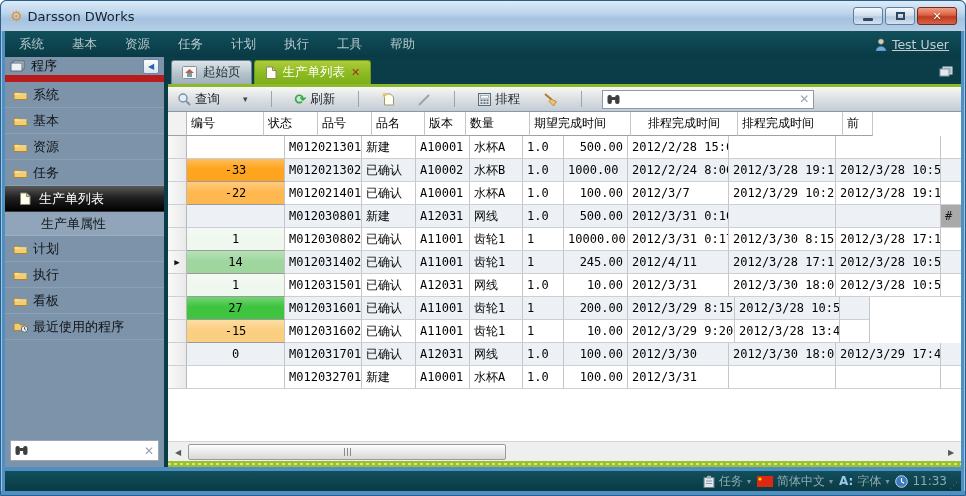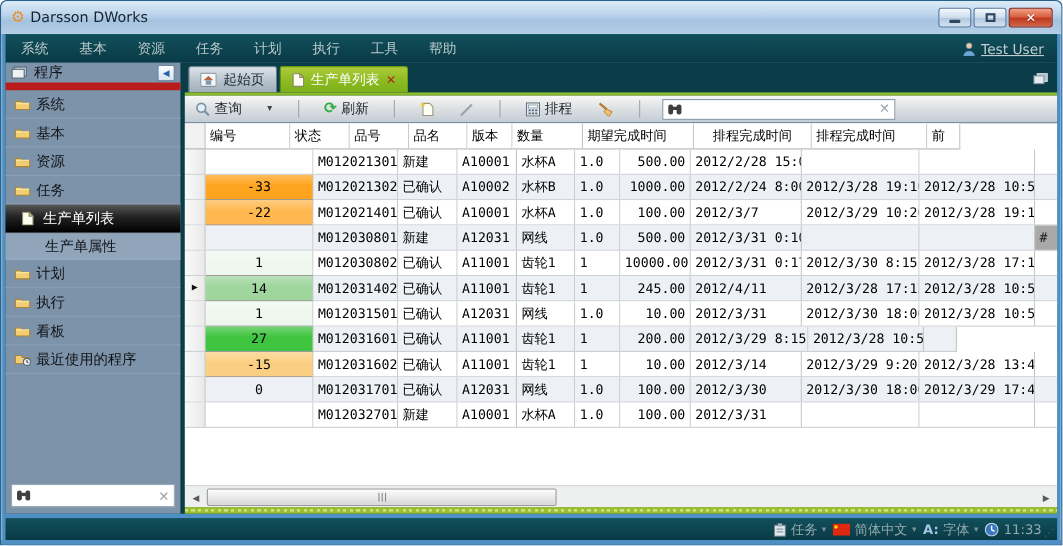--- a/index.html
+++ b/index.html
@@ -381,21 +381,21 @@
             <div class="g-cell" style="width: 30px; background: rgb(255, 255, 255);"></div>
           </div>
           <div class="g-row">
             <div class="g-cell g-rowhead" style="width: 19px;"></div>
             <div class="g-cell" style="width: 98px; background: linear-gradient(rgba(255, 255, 255, 0.28), rgba(255, 255, 255, 0) 45%), rgb(255, 164, 30); text-align: center; border-bottom-color: rgb(154, 154, 154);">-33</div>
             <div class="g-cell" style="width: 77px; background: rgb(237, 241, 245);">M012021302</div>
             <div class="g-cell" style="width: 54px; background: rgb(237, 241, 245);">已确认</div>
             <div class="g-cell" style="width: 54px; background: rgb(237, 241, 245);">A10002</div>
             <div class="g-cell" style="width: 53px; background: rgb(237, 241, 245);">水杯B</div>
             <div class="g-cell" style="width: 41px; background: rgb(237, 241, 245);">1.0</div>
-            <div class="g-cell" style="width: 64px; background: rgb(237, 241, 245); text-align: right;">1000.00</div>
+            <div class="g-cell" style="width: 64px; background: rgb(237, 241, 245); ">1000.00</div>
             <div class="g-cell" style="width: 101px; background: rgb(237, 241, 245);">2012/2/24 8:00</div>
             <div class="g-cell" style="width: 107px; background: rgb(237, 241, 245);">2012/3/28 19:10</div>
             <div class="g-cell" style="width: 105px; background: rgb(237, 241, 245);">2012/3/28 10:52</div>
             <div class="g-cell" style="width: 30px; background: rgb(237, 241, 245);"></div>
           </div>
           <div class="g-row">
             <div class="g-cell g-rowhead" style="width: 19px;"></div>
             <div class="g-cell" style="width: 98px; background: linear-gradient(rgba(255, 255, 255, 0.28), rgba(255, 255, 255, 0) 45%), rgb(255, 184, 80); text-align: center; border-bottom-color: rgb(154, 154, 154);">-22</div>
             <div class="g-cell" style="width: 77px; background: rgb(255, 255, 255);">M012021401</div>
             <div class="g-cell" style="width: 54px; background: rgb(255, 255, 255);">已确认</div>
@@ -479,21 +479,20 @@
           </div>
           <div class="g-row">
             <div class="g-cell g-rowhead" style="width: 19px;"></div>
             <div class="g-cell" style="width: 98px; background: linear-gradient(rgba(255, 255, 255, 0.28), rgba(255, 255, 255, 0) 45%), rgb(251, 207, 130); text-align: center; border-bottom-color: rgb(154, 154, 154);">-15</div>
             <div class="g-cell" style="width: 77px; background: rgb(255, 255, 255);">M012031602</div>
             <div class="g-cell" style="width: 54px; background: rgb(255, 255, 255);">已确认</div>
             <div class="g-cell" style="width: 54px; background: rgb(255, 255, 255);">A11001</div>
             <div class="g-cell" style="width: 53px; background: rgb(255, 255, 255);">齿轮1</div>
             <div class="g-cell" style="width: 41px; background: rgb(255, 255, 255);">1</div>
             <div class="g-cell" style="width: 64px; background: rgb(255, 255, 255); text-align: right;">10.00</div>
-            <div class="g-cell" style="width: 101px; background: rgb(255, 255, 255);">2012/3/14</div>
             <div class="g-cell" style="width: 107px; background: rgb(255, 255, 255);">2012/3/29 9:20</div>
             <div class="g-cell" style="width: 105px; background: rgb(255, 255, 255);">2012/3/28 13:40</div>
             <div class="g-cell" style="width: 30px; background: rgb(255, 255, 255);"></div>
           </div>
           <div class="g-row">
             <div class="g-cell g-rowhead" style="width: 19px;"></div>
             <div class="g-cell" style="width: 98px; background: rgb(237, 241, 245); text-align: center;">0</div>
             <div class="g-cell" style="width: 77px; background: rgb(237, 241, 245);">M012031701</div>
             <div class="g-cell" style="width: 54px; background: rgb(237, 241, 245);">已确认</div>
             <div class="g-cell" style="width: 54px; background: rgb(237, 241, 245);">A12031</div>

